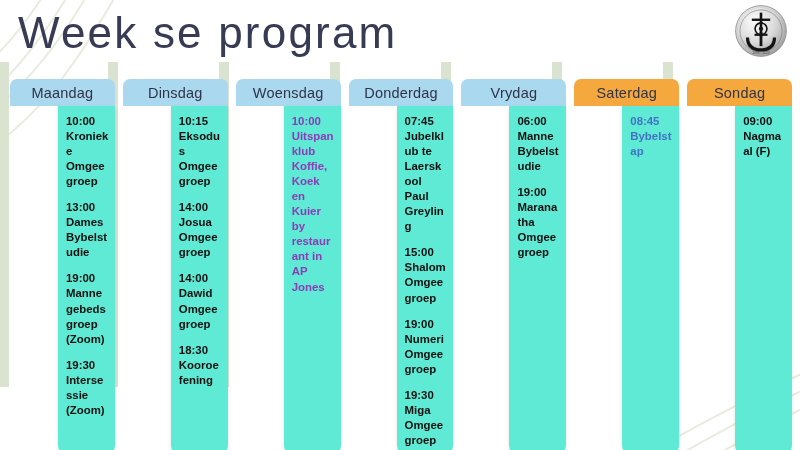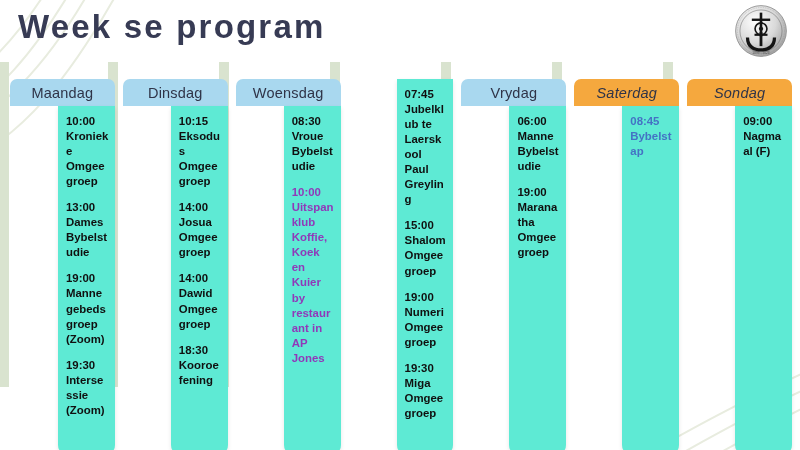--- a/index.html
+++ b/index.html
@@ -39,22 +39,22 @@
     position: absolute;
     top: 0; height: 100%;
     width: 10px;
     background: #d9e3cf;
   }
 
   
   .title {
     position: absolute;
     left: 18px; top: 8px;
-    font-size: 33px;
-    font-weight: bold;
+    font-size: 44px;
+    font-weight: normal;
     letter-spacing: 2.2px;
     color: #373b54;
     white-space: nowrap;
   }
 
   
   .seal {
     position: absolute;
     right: 12px; top: 4px;
     width: 54px; height: 54px;
@@ -79,21 +79,21 @@
     border-radius: 7px 7px 0 0;
     display: flex;
     align-items: center;
     justify-content: center;
     font-size: 14.5px;
     color: #2f3448;
     letter-spacing: .2px;
     flex: 0 0 auto;
   }
   .day-header.weekday { background: #a9d8ef; }
-  .day-header.weekend { background: #f5a83e; font-style: italic; }
+  .day-header.weekend { background: #f5a83e; }
 
   .day-body {
     flex: 1 1 auto;
     background: #5eead4;
     border-radius: 0 0 10px 10px;
     padding: 8px 6px 8px 8px;
     box-shadow: 0 2px 4px rgba(0,0,0,0.10);
     overflow: hidden;
     margin-left: 48px;
   }
@@ -187,25 +187,25 @@
         <div class="day-body">
           <div class="event">10:15 Eksodus Omgeegroep</div>
           <div class="event">14:00 Josua Omgeegroep</div>
           <div class="event">14:00 Dawid Omgeegroep</div>
           <div class="event">18:30 Kooroefening</div>
         </div>
       </div>
       <div class="daycol">
         <div class="day-header weekday">Woensdag</div>
         <div class="day-body">
-          <div class="event">08:30 Vroue Bybelstudie</div>
           <div class="event purple">10:00 Uitspanklub Koffie, Koek en Kuier by restaurant in AP Jones</div>
         </div>
       </div>
       <div class="daycol">
+        <div class="day-header weekday">Donderdag</div>
         <div class="day-body">
           <div class="event">07:45 Jubelklub te Laerskool Paul Greyling</div>
           <div class="event">15:00 Shalom Omgeegroep</div>
           <div class="event">19:00 Numeri Omgeegroep</div>
           <div class="event">19:30 Miga Omgeegroep</div>
         </div>
       </div>
       <div class="daycol">
         <div class="day-header weekday">Vrydag</div>
         <div class="day-body">

